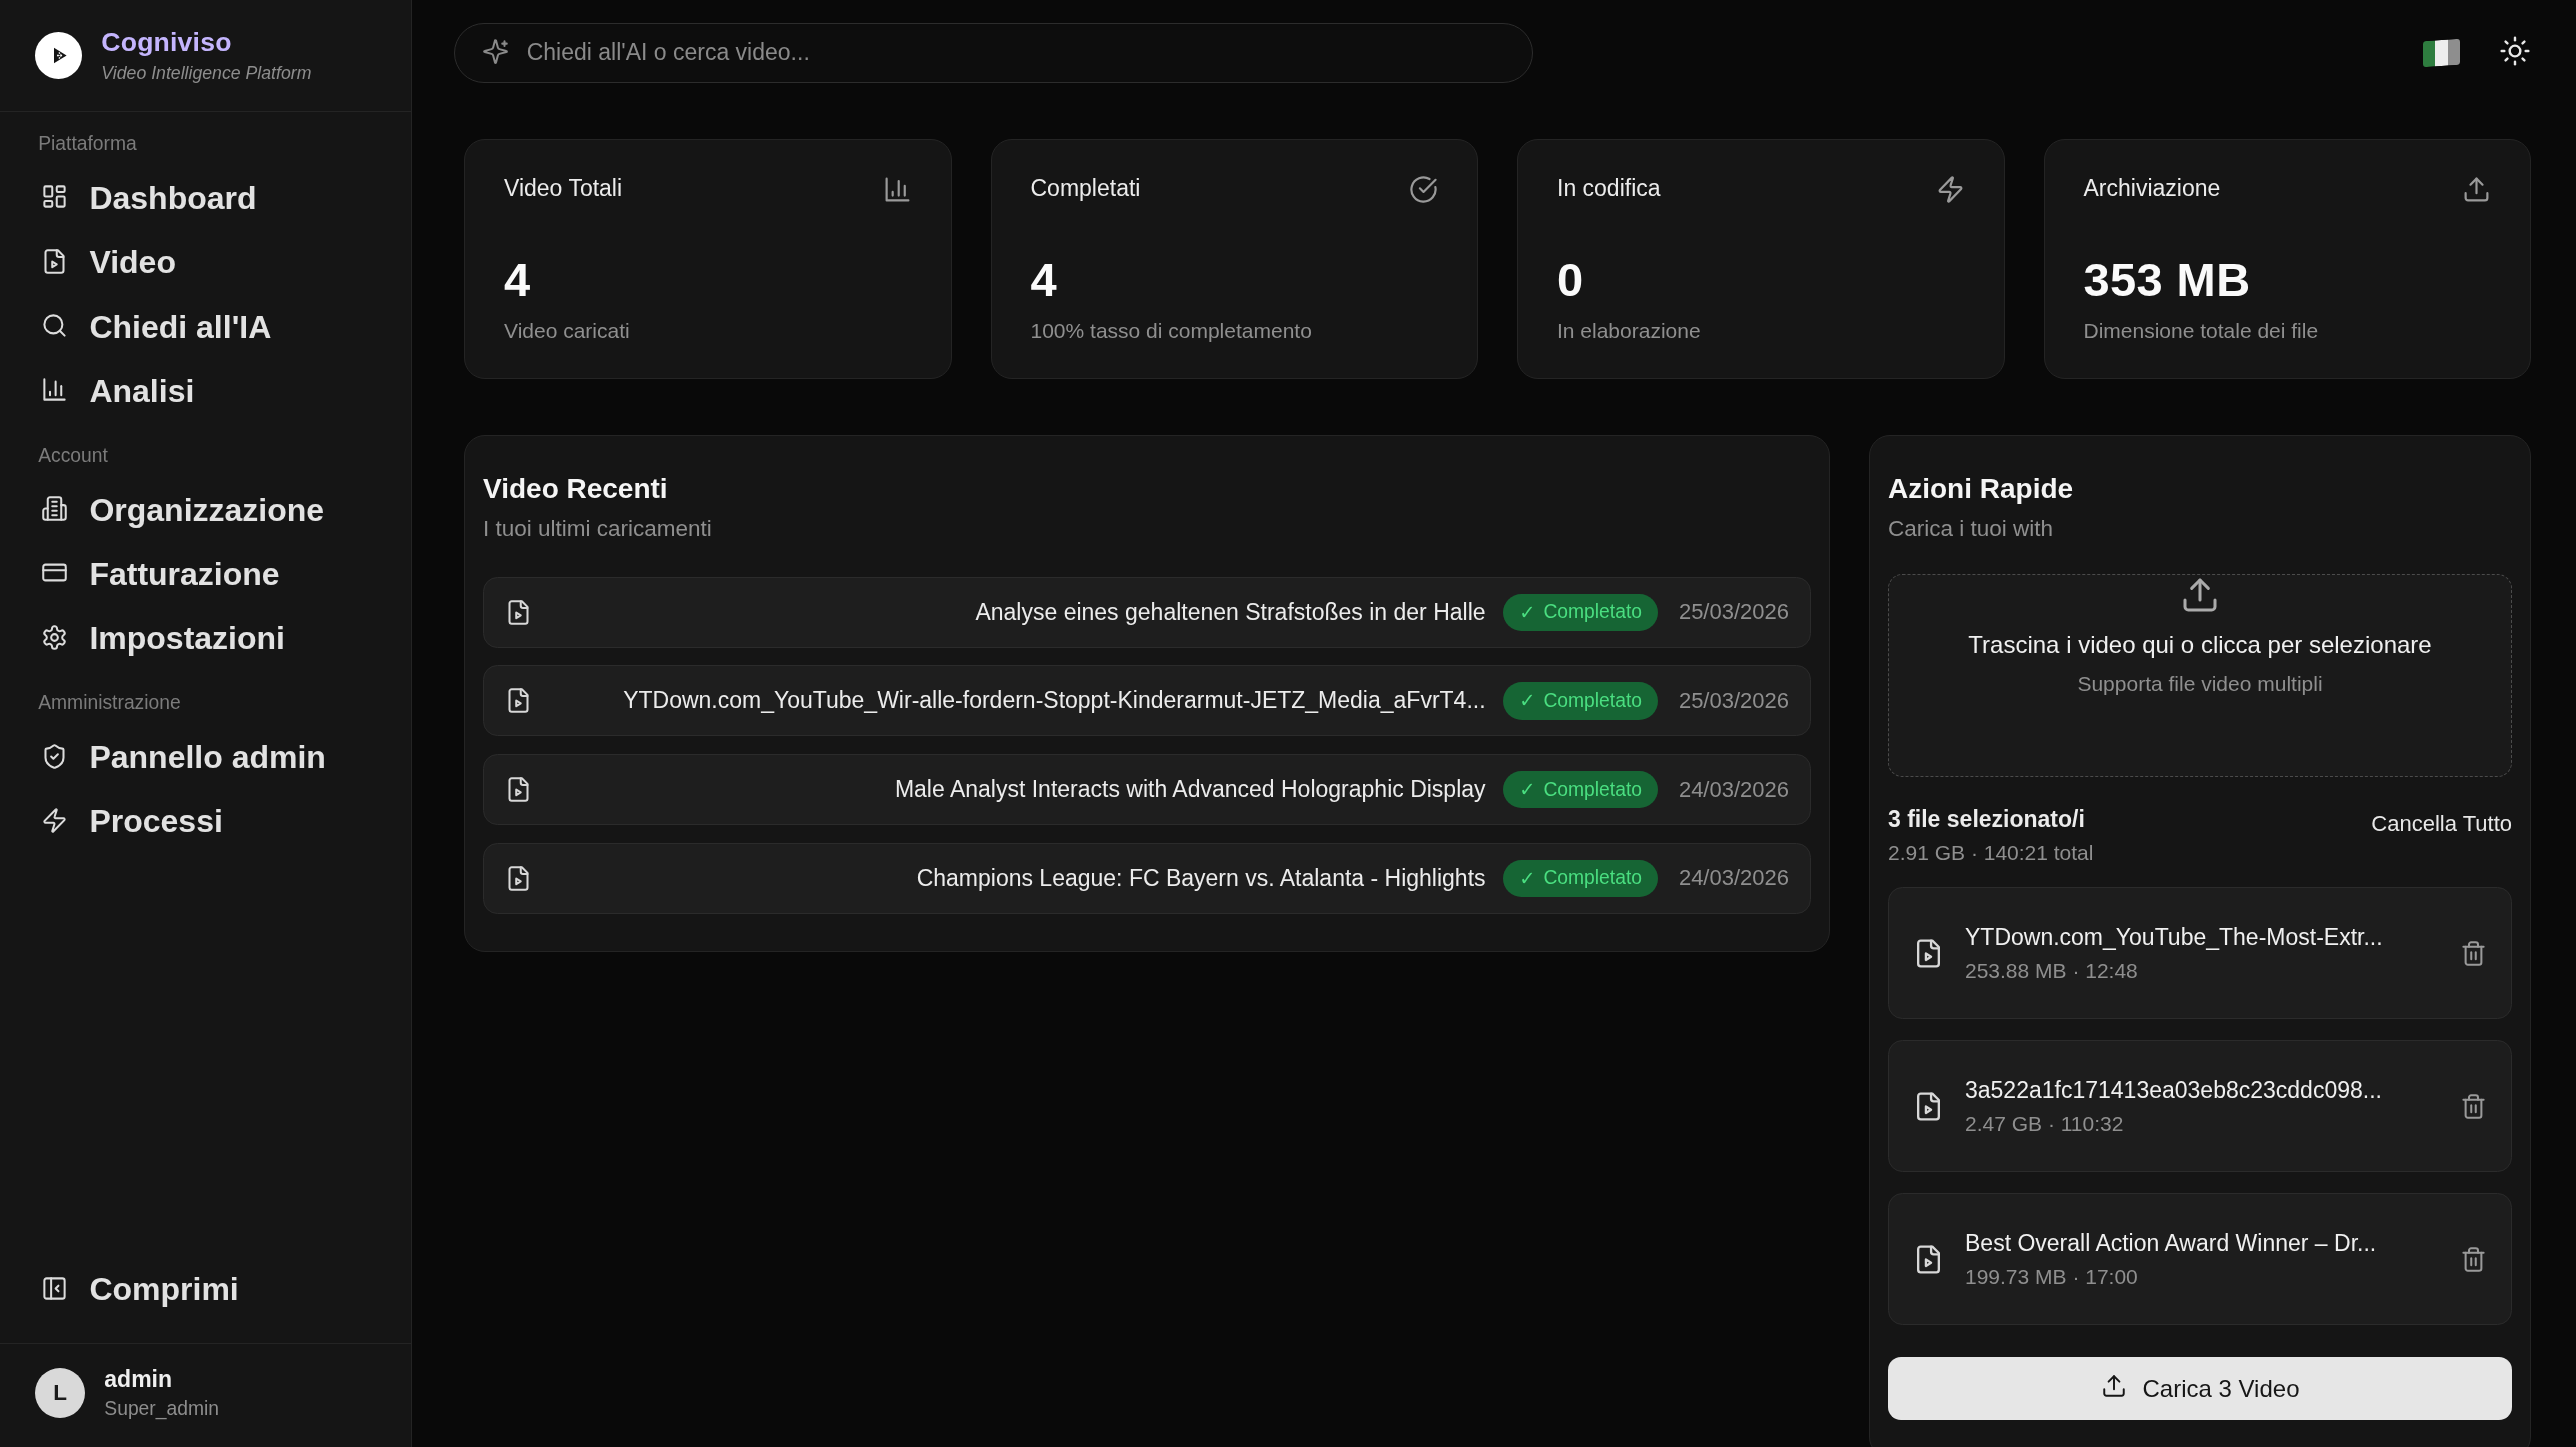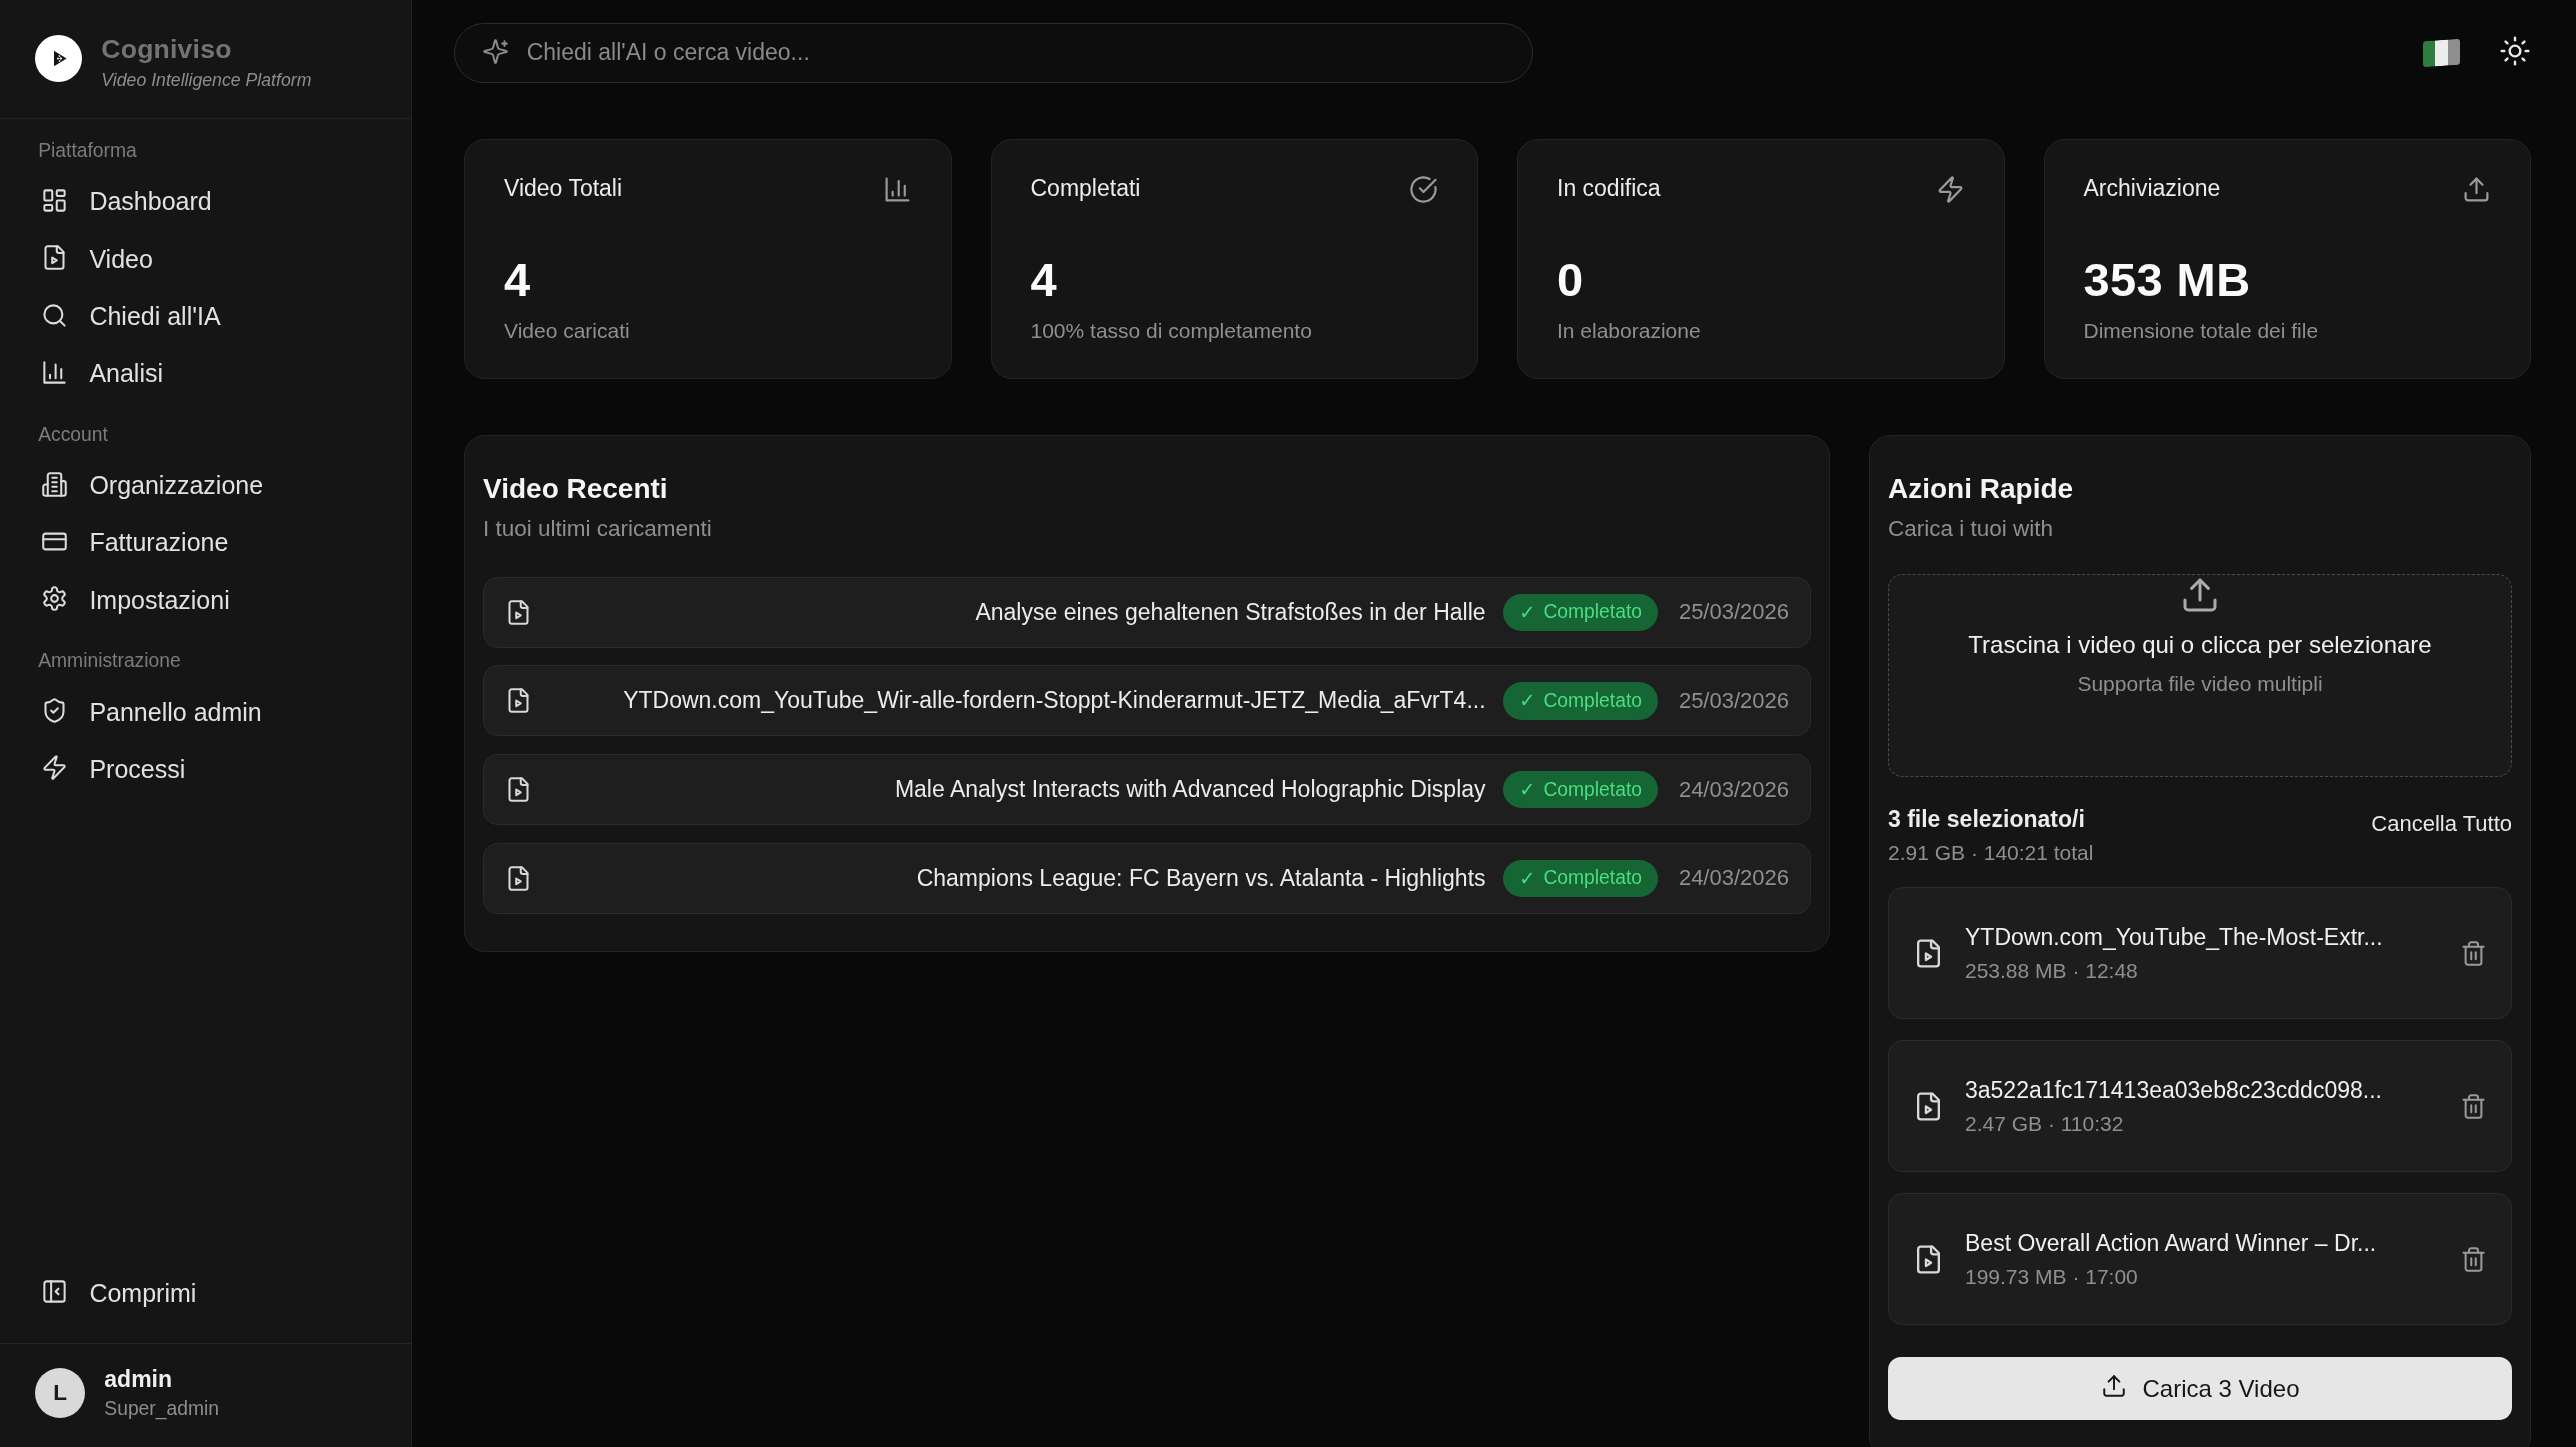--- a/index.html
+++ b/index.html
@@ -8,29 +8,29 @@
   .app { display:flex; width:2576px; height:1447px; }
 
   
   .sidebar { width:412px; min-width:412px; height:100%; background:#151515;
              border-right:0.8px solid #242424; display:flex; flex-direction:column; }
   .sidebar-header { display:flex; align-items:center; gap:19.3px; padding:27px 35px;
                     border-bottom:0.8px solid #242424; }
   .logo { width:47px; height:47px; border-radius:50%; background:#ffffff;
           display:flex; align-items:center; justify-content:center; flex:0 0 auto; }
   .logo svg { width:27px; height:27px; }
-  .app-name { font-size:26.6px; font-weight:700; color:#737373; letter-spacing:0.2px;margin-top:7px; }
+  .app-name { font-size:26.6px; font-weight:700; color:#c4b5fd; letter-spacing:0.2px; }
   .app-tagline { font-size:17.7px; color:#8d8d8d; margin-top:4.8px;font-style:italic; }
 
   .sidebar-nav { padding:21px 35px 0 35px; display:flex; flex-direction:column; }
   .nav-label { font-size:19.3px; color:#7b7b7b; font-weight:500; margin:21px 0 11.3px 3.2px; }
   .nav-item { display:flex; align-items:center; gap:21px; padding:13.7px 6.4px;
               border-radius:11.3px; cursor:pointer; color:#e2e2e2; }
   .nav-item svg { width:27px; height:27px; stroke:#dcdcdc; flex:0 0 auto; }
-  .nav-item span.lbl { font-size:25px; font-weight:400; white-space:nowrap; }
+  .nav-item span.lbl { font-size:32px; font-weight:700; white-space:nowrap; }
 
   .sidebar-bottom { margin-top:auto; display:flex; flex-direction:column; }
   .collapse-row { margin:0 35px 21px 35px; }
   .sidebar-user { border-top:0.8px solid #242424; padding:22.5px 35px 27px 35px;
                   display:flex; align-items:center; gap:19.3px; }
   .avatar { width:50px; height:50px; border-radius:50%; background:#d9d9d9; color:#1a1a1a;
             font-size:22.5px; font-weight:600; display:flex; align-items:center; justify-content:center; }
   .user-name { font-size:23px; font-weight:600; color:#f0f0f0; }
   .user-role { font-size:19.3px; color:#8d8d8d; margin-top:4.8px; }
 

